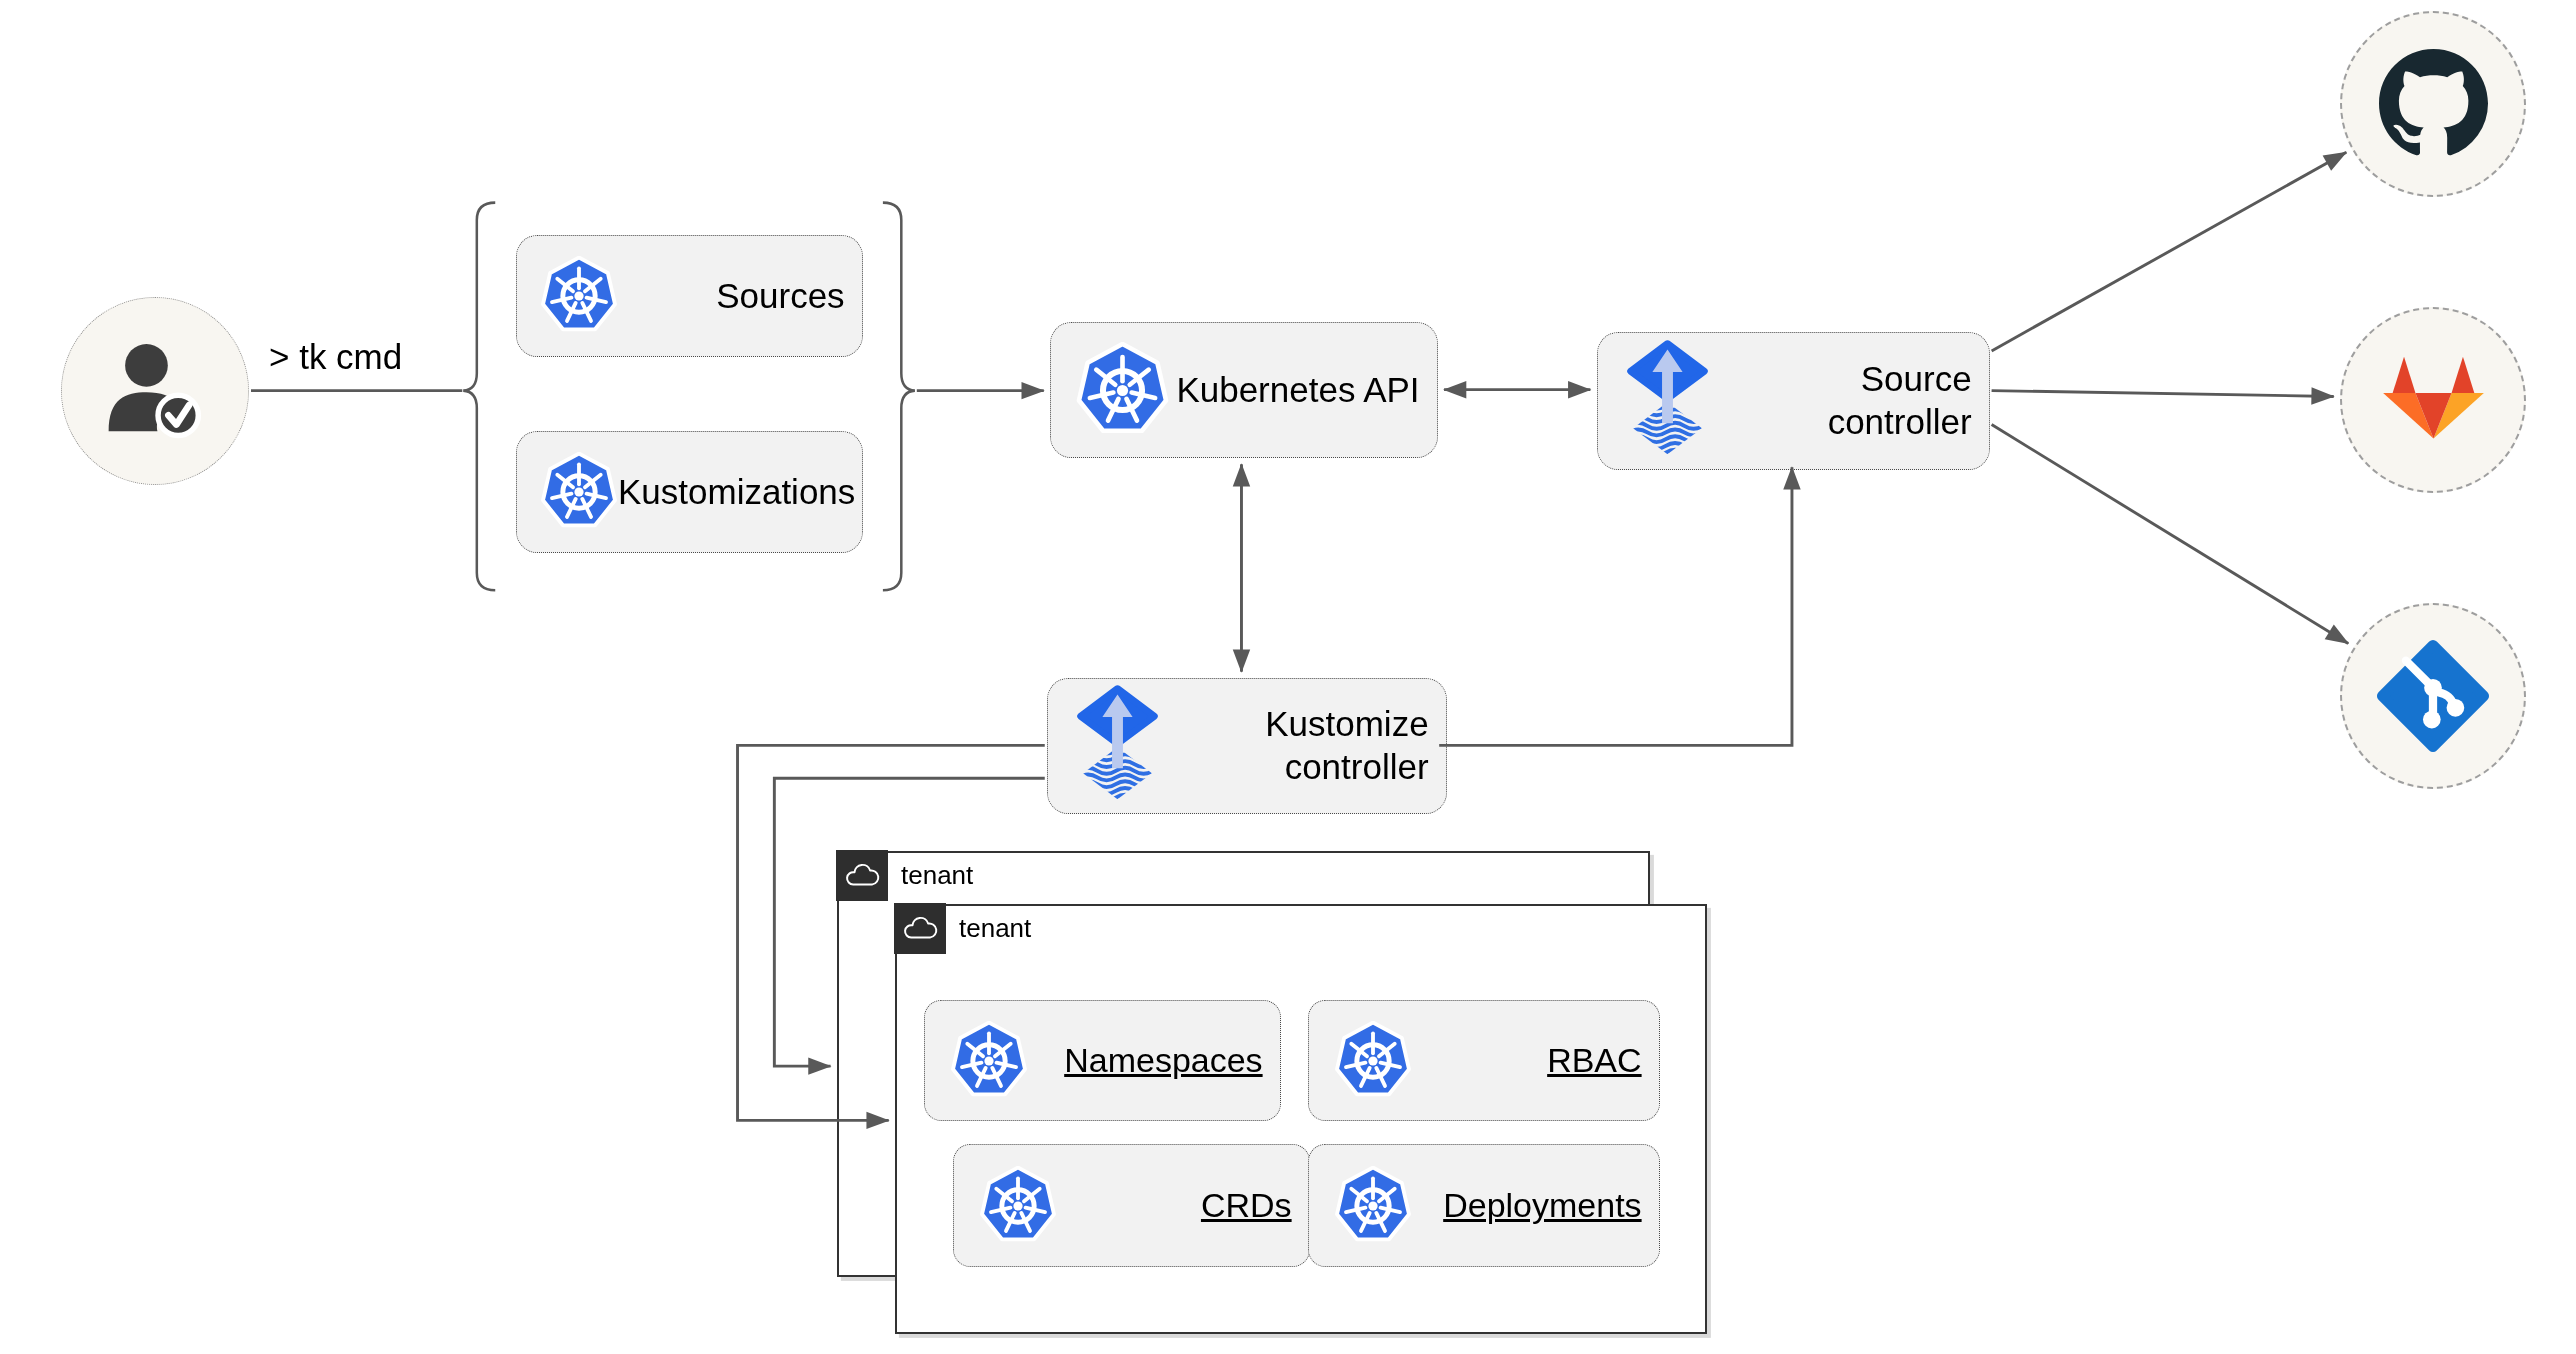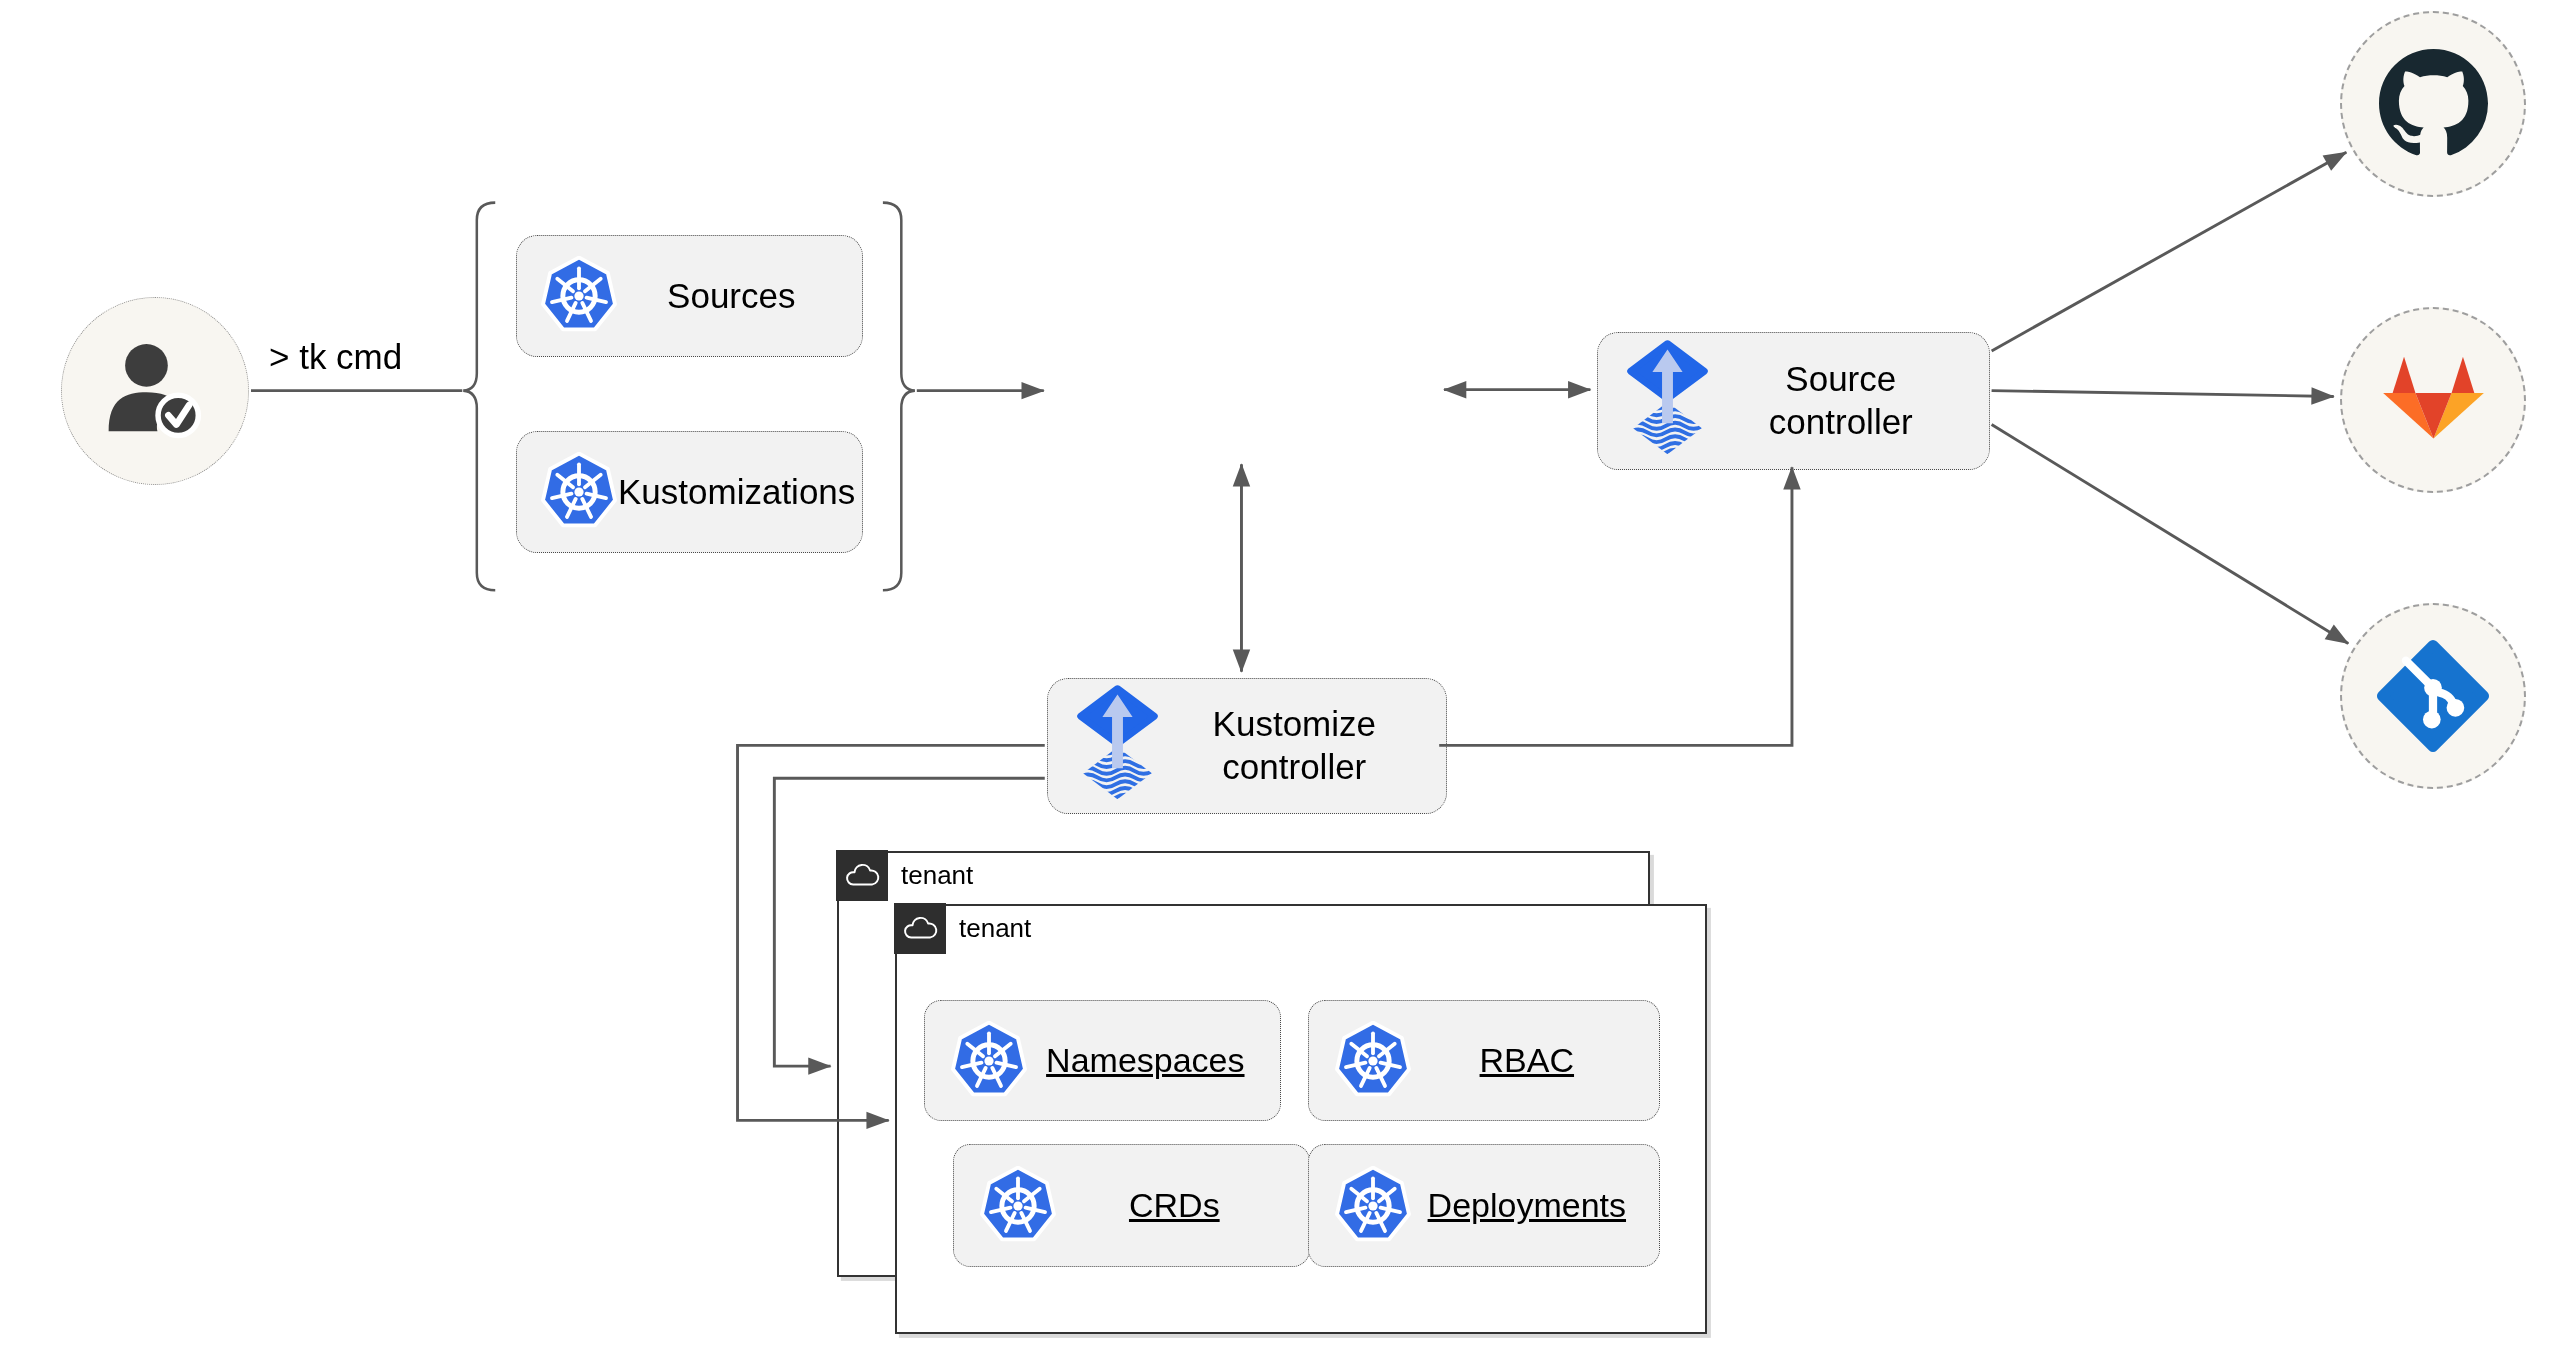--- a/index.html
+++ b/index.html
@@ -8,21 +8,21 @@
   *{box-sizing:border-box;}
 
   
   .node{
     position:absolute; background:#f2f2f2;
     border:1.9px dotted #4a4a4a; border-radius:21.3px;
     display:flex; align-items:center;
   }
   .node .nicon{flex:0 0 auto; display:flex; align-items:center; justify-content:center;}
   .node .nlabel{
-    flex:1 1 auto; text-align:center; color:#000000;
+    flex:1 1 auto; text-align:right; color:#000000;
     font-size:35px; line-height:1.22; white-space:pre-line; padding-right:17.4px;
   }
 
   .cmd-label{
     position:absolute; left:269px; top:337px; width:207px; height:39px;
     font-size:35px; color:#000; text-align:left; line-height:39px;
   }
 
   
   .actor-circle{
@@ -198,20 +198,28 @@
   </div>
   <div class="node z20" style="left:516px;top:431px;width:347px;height:122px;">
     <span class="nicon" style="margin-left:23px;">
         <svg width="78" height="80" viewBox="0 0 80 83">
           <use href="#k8s"></use>
         </svg>
       </span>
     <span class="nlabel">Kustomizations</span>
   </div>
 
+  <div class="node z20" style="left:1050px;top:322px;width:388px;height:136px;">
+    <span class="nicon" style="margin-left:25px;">
+        <svg width="93" height="97" viewBox="0 0 96 100">
+          <use href="#k8s"></use>
+        </svg>
+      </span>
+    <span class="nlabel">Kubernetes API</span>
+  </div>
 
   <div class="node z20" style="left:1597px;top:320px;width:393px;height:138px;margin-top:12px;">
     <span class="nicon" style="margin-left:27px;">
         <svg width="85" height="122" viewBox="0 0 88 126">
           <use href="#flux"></use>
         </svg>
       </span>
     <span class="nlabel">Source
 controller</span>
   </div>

